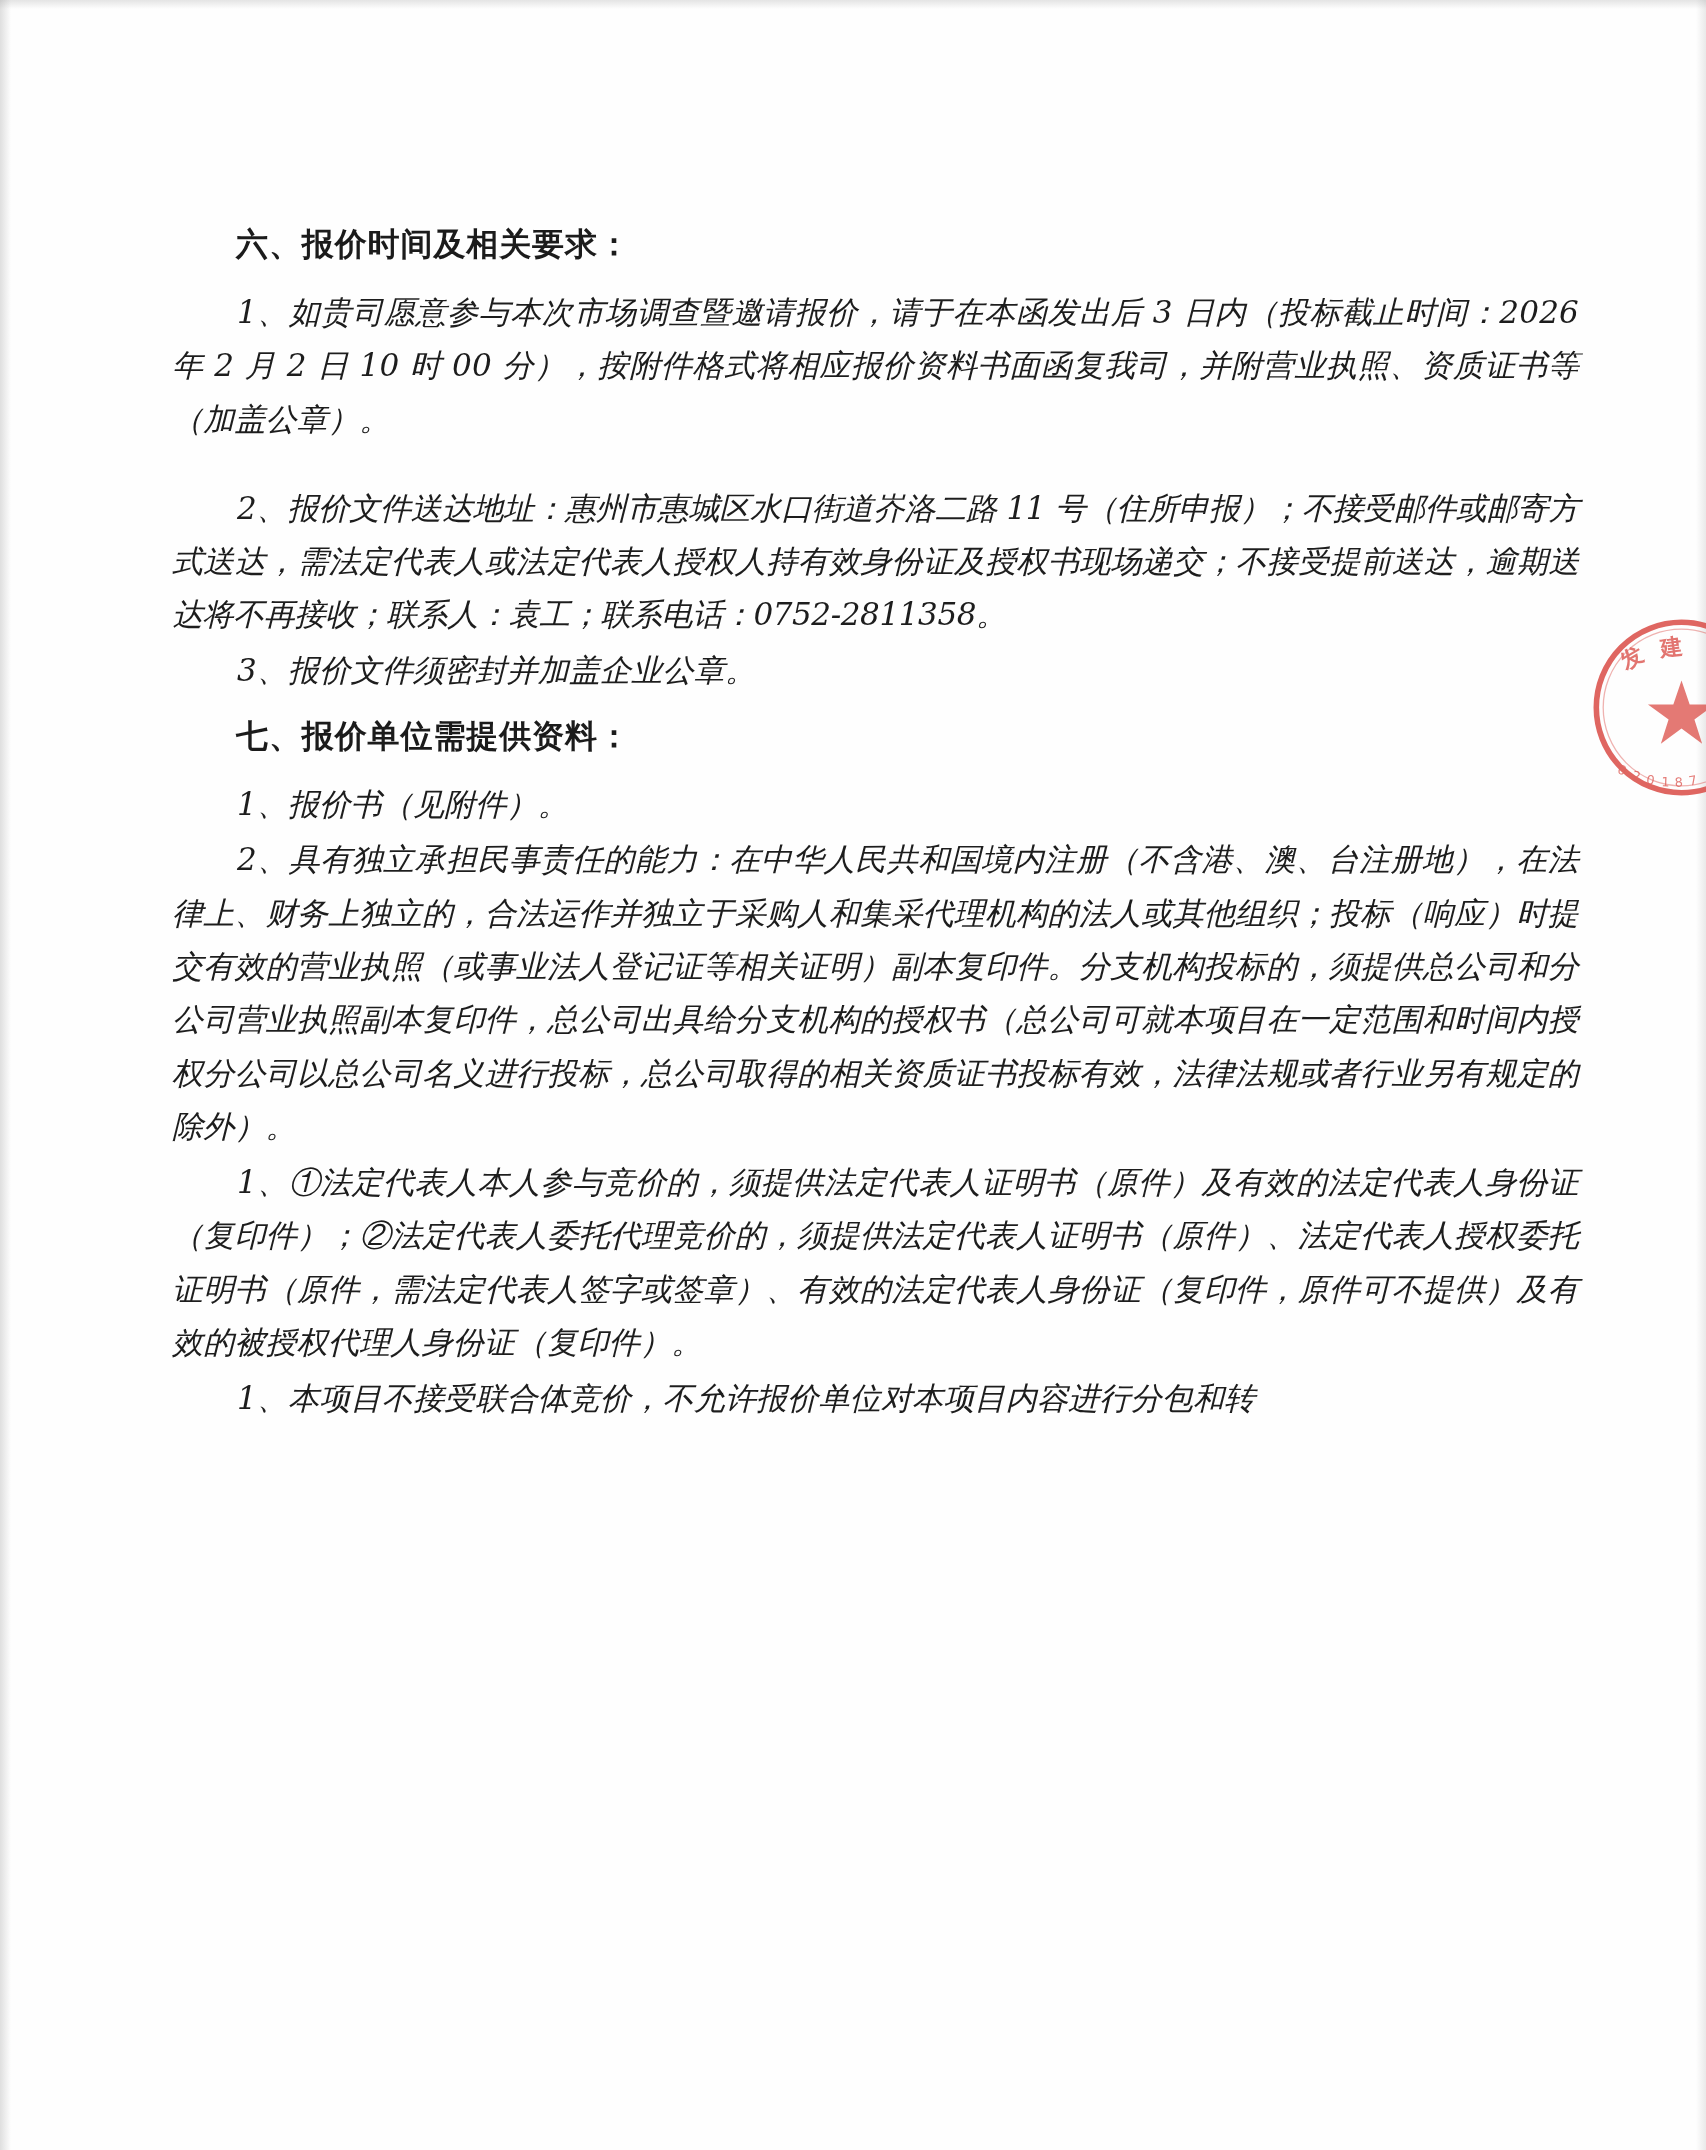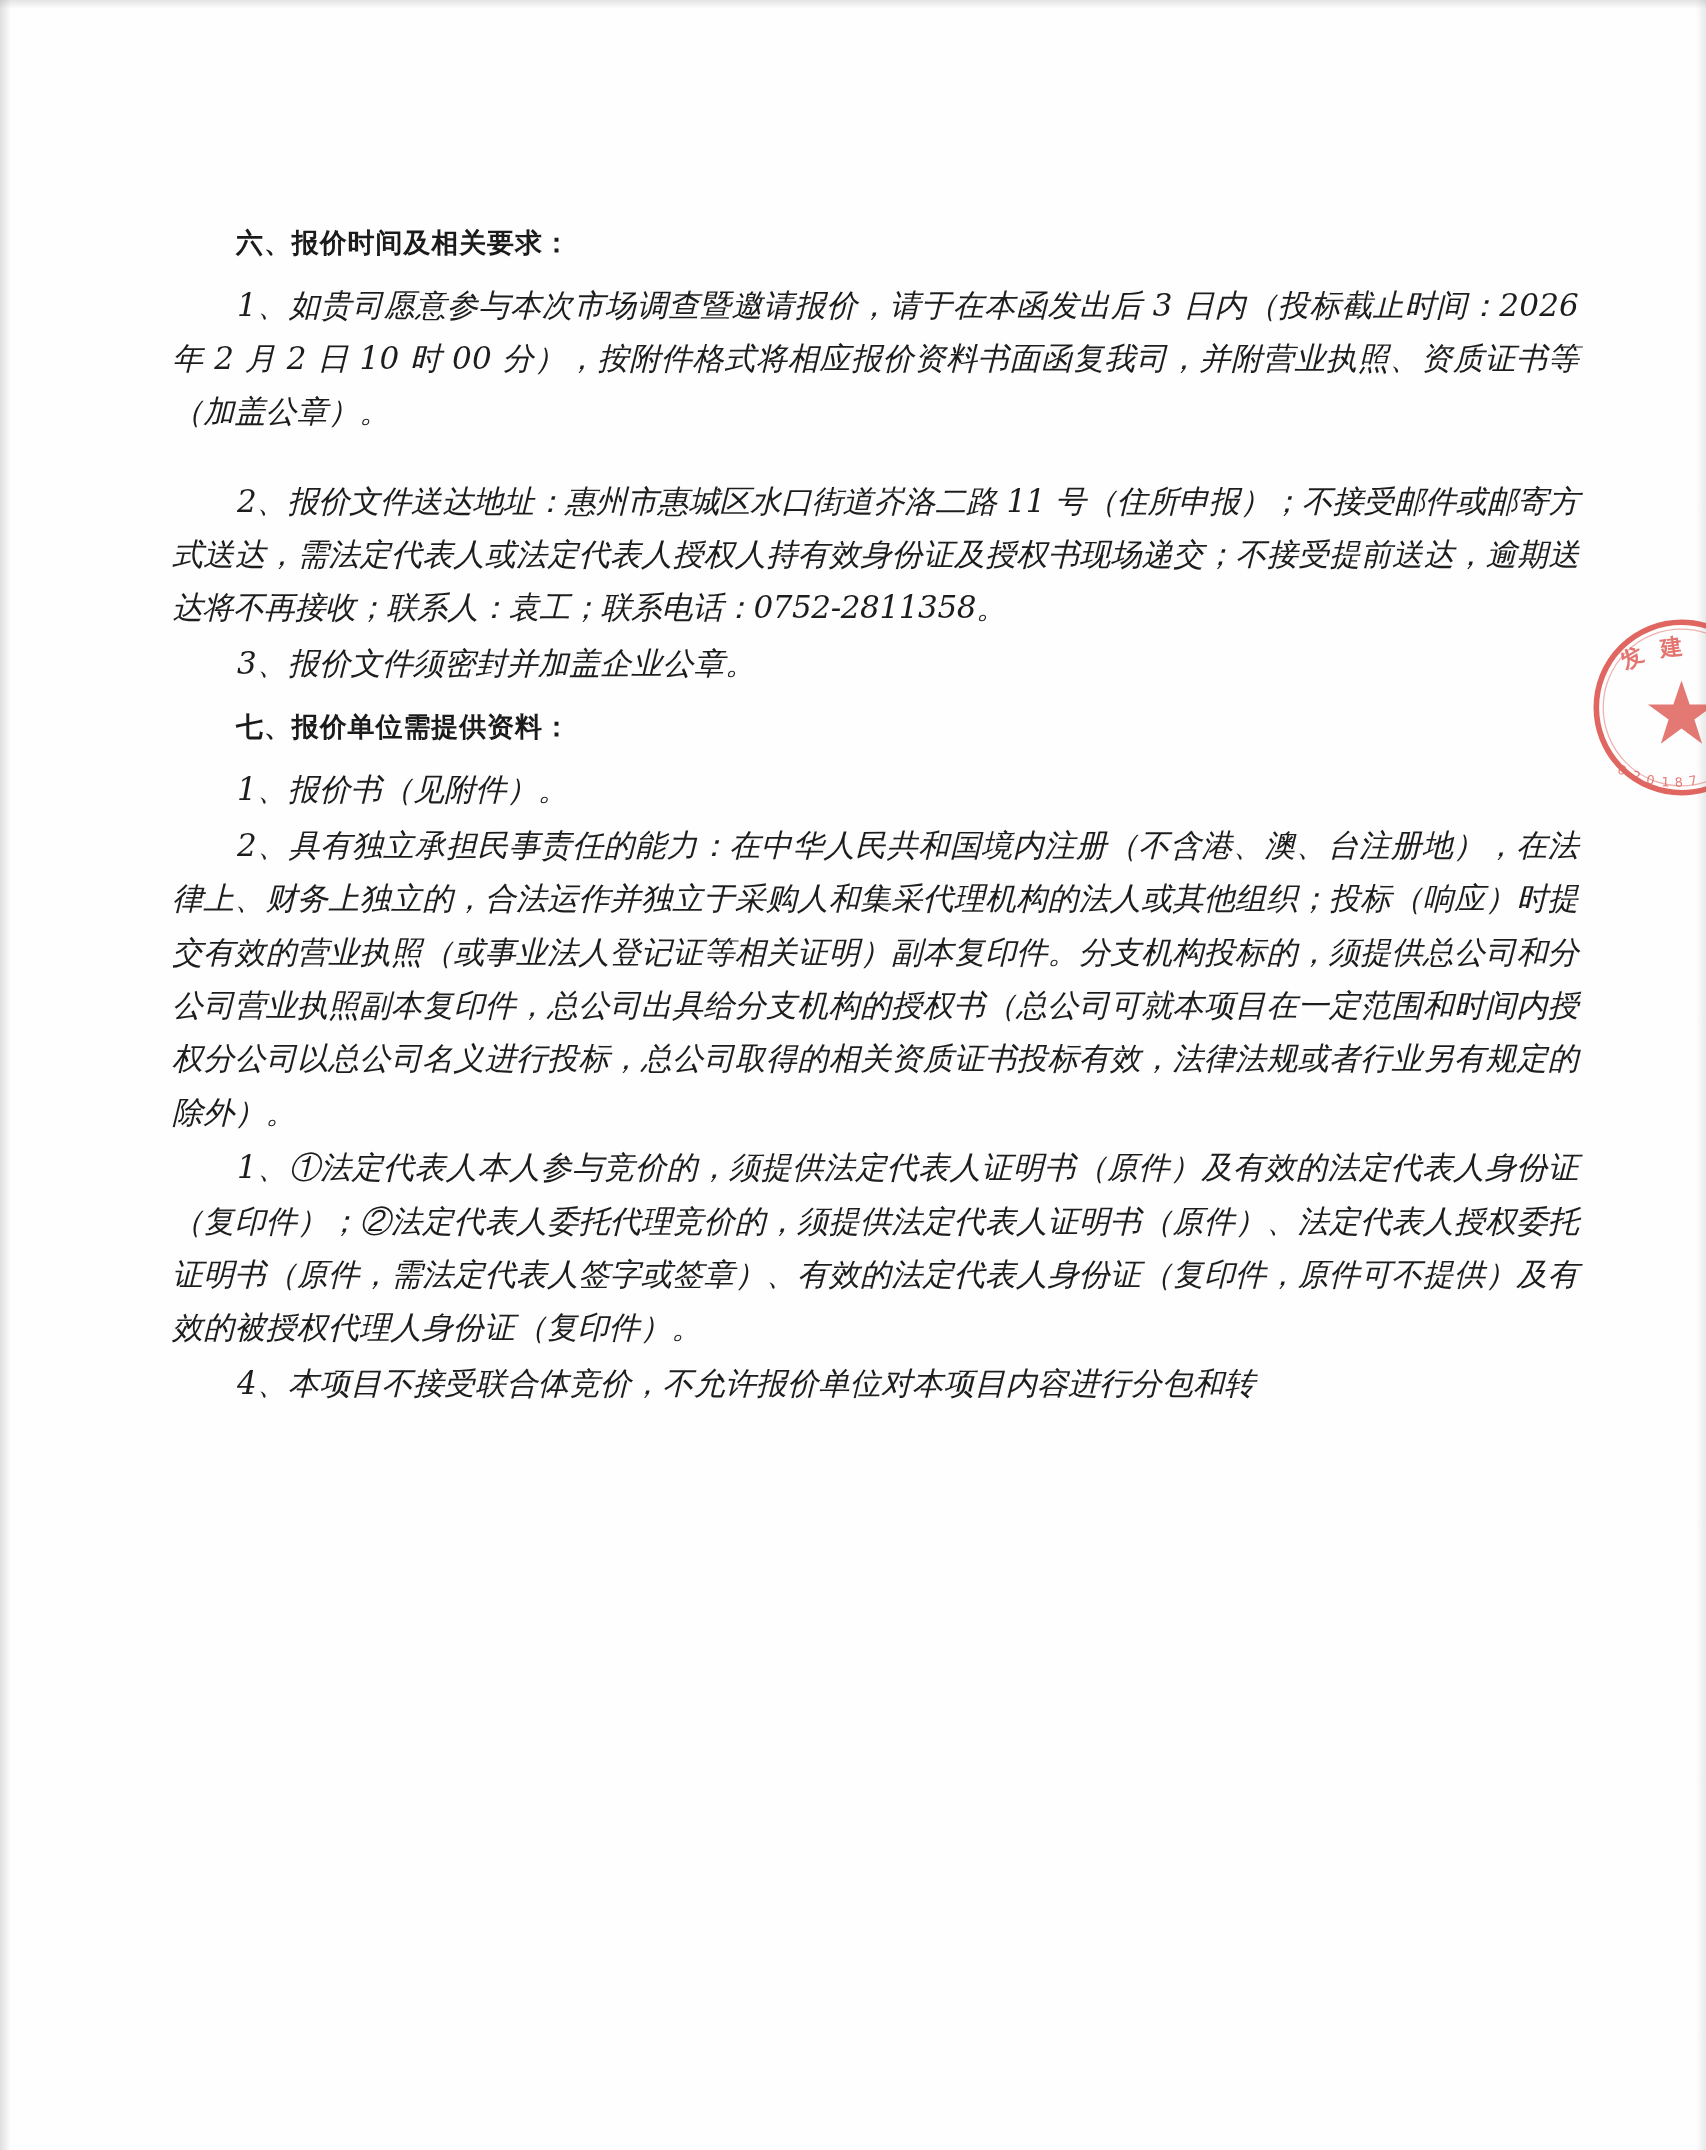--- a/index.html
+++ b/index.html
@@ -17,28 +17,28 @@
     background: #fefefe;
     overflow: hidden;
   }
   .content {
     position: absolute;
     left: 172px;
     top: 224px;
     width: 1407px;
   }
   .heading {
-    font-size: 27px;
+    font-size: 32px;
     font-weight: bold;
     letter-spacing: 0.9px;
     margin: 0 0 15.5px 0;
     padding-left: 64px;
     color: #1b1b1b;
     line-height: 1.45;
-    font-family: Liberation Serif, serif;
+    font-family: Liberation Mono, monospace;
   }
   .heading.second {
     margin-top: 18px;
   }
   .para {
     font-size: 31px;
     line-height: 1.72;
     margin: 0 0 2.6px 0;
     color: #1d1d1d;
     text-align: justify;
@@ -96,21 +96,21 @@
     <p class="para">3、报价文件须密封并加盖企业公章。</p>
 
     <h2 class="heading second">七、报价单位需提供资料：</h2>
 
     <p class="para">1、报价书（见附件）。</p>
 
     <p class="para">2、具有独立承担民事责任的能力：在中华人民共和国境内注册（不含港、澳、台注册地），在法律上、财务上独立的，合法运作并独立于采购人和集采代理机构的法人或其他组织；投标（响应）时提交有效的营业执照（或事业法人登记证等相关证明）副本复印件。分支机构投标的，须提供总公司和分公司营业执照副本复印件，总公司出具给分支机构的授权书（总公司可就本项目在一定范围和时间内授权分公司以总公司名义进行投标，总公司取得的相关资质证书投标有效，法律法规或者行业另有规定的除外）。</p>
 
     <p class="para">1、①法定代表人本人参与竞价的，须提供法定代表人证明书（原件）及有效的法定代表人身份证（复印件）；②法定代表人委托代理竞价的，须提供法定代表人证明书（原件）、法定代表人授权委托证明书（原件，需法定代表人签字或签章）、有效的法定代表人身份证（复印件，原件可不提供）及有效的被授权代理人身份证（复印件）。</p>
 
-    <p class="para">4、本项目不接受联合体竞价，不允许报价单位对本项目内容进行分包和转</p>
+    <p class="para">1、本项目不接受联合体竞价，不允许报价单位对本项目内容进行分包和转</p>
 
   </div>
 
   <div class="stamp">
     <svg width="185" height="185" viewBox="0 0 430 430" aria-hidden="true">
       <g opacity="0.82">
         <circle cx="215" cy="215" r="198" fill="none" stroke="#d9453f" stroke-width="13"></circle>
         <circle cx="215" cy="215" r="182" fill="none" stroke="#d9453f" stroke-width="3" opacity="0.5"></circle>
         <g>
           <polygon points="215,152 234,208 293,208 245,243 263,299 215,264 167,299 185,243 137,208 196,208" fill="#d9453f" opacity="0.88"></polygon>

